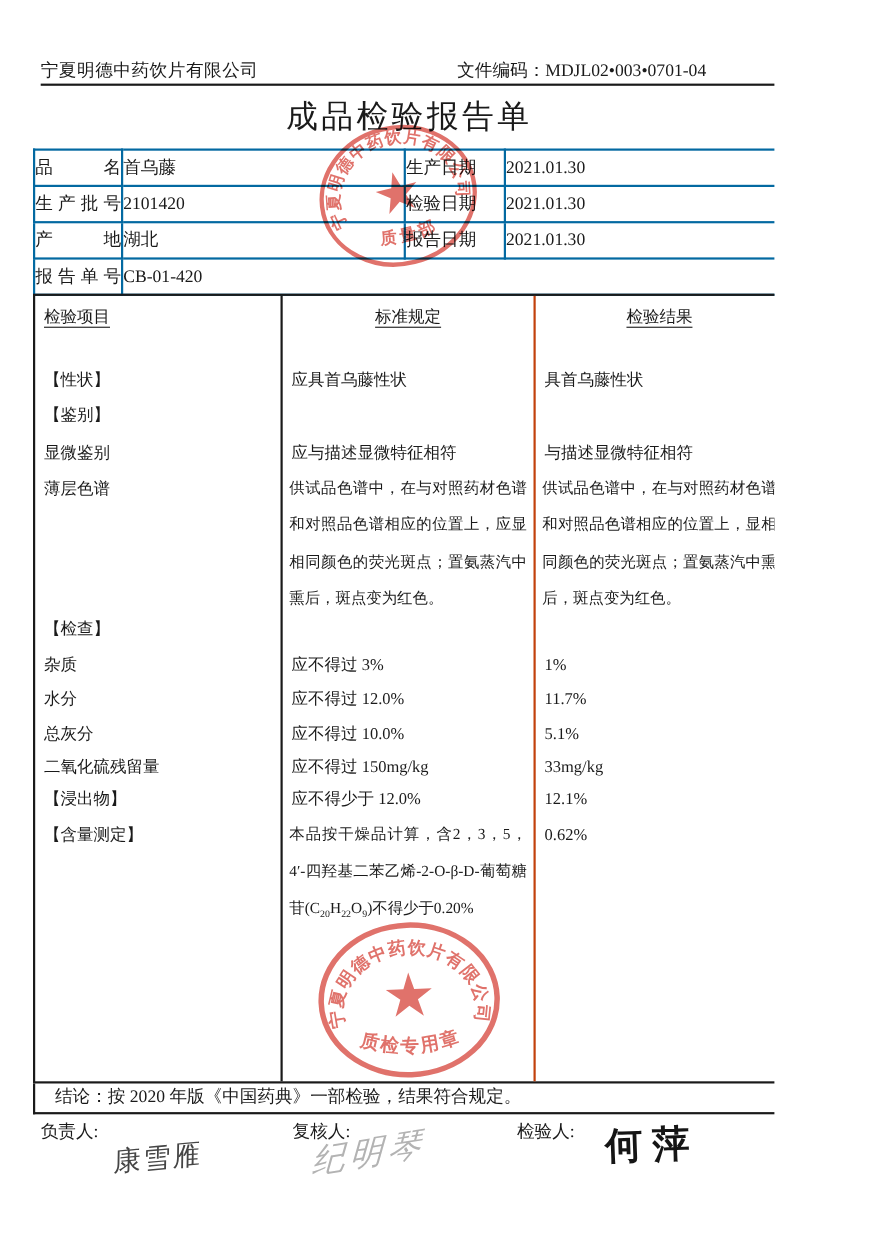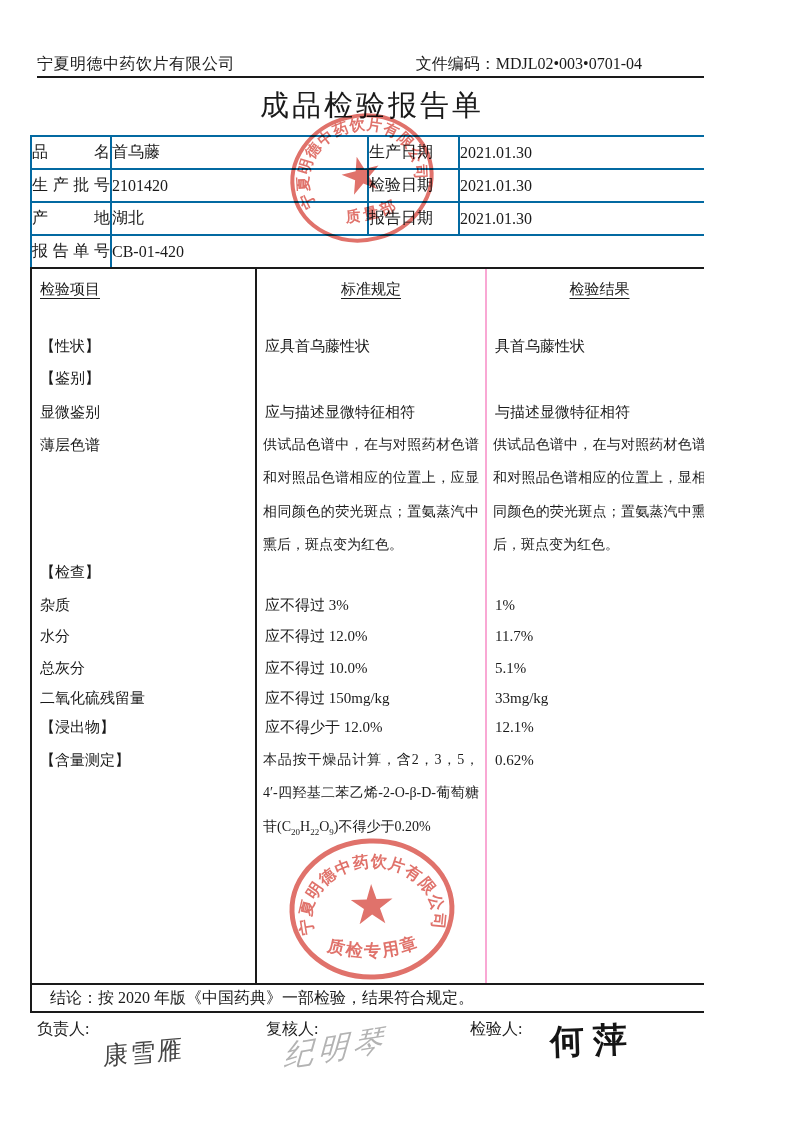--- a/index.html
+++ b/index.html
@@ -19,21 +19,21 @@
     padding:0;overflow:hidden;}
   td.ilabel{padding:0 12px;text-align:justify;text-align-last:justify;}
   td.ivalue{padding-left:9px;}
   td.dlabel{padding-left:6px;}
   td.dvalue{padding-left:12px;}
   
   .main{position:absolute;left:30px;top:267px;width:684px;height:718px;
     border:2px solid #1a1a1a;box-sizing:border-box;display:flex;}
   .mcol{position:relative;height:100%;box-sizing:border-box;}
   .mcol1{width:225px;border-right:2px solid #1a1a1a;}
-  .mcol2{width:230px;border-right:2px solid #f9a8d4;}
+  .mcol2{width:230px;border-right:2px solid #c2410c;}
   .mcol3{flex:1;}
   .ln{position:absolute;left:0;right:0;padding:0 8px;font-size:15px;line-height:20px;
     white-space:nowrap;}
   .hd{text-decoration:underline;text-underline-offset:4px;}
   .ctr{text-align:center;}
   .para{position:absolute;left:0;right:0;padding:0 6px;font-size:14px;line-height:33.4px;
     text-align:justify;text-justify:inter-character;margin:0;}
   sub.fs{font-size:9px;line-height:0;}
   
   .concl{position:absolute;left:30px;top:985px;width:684px;height:28px;box-sizing:border-box;

